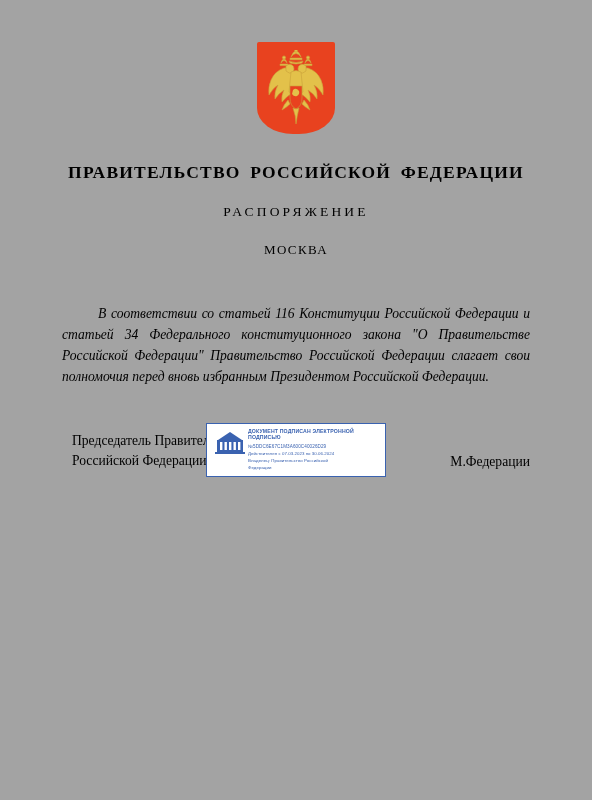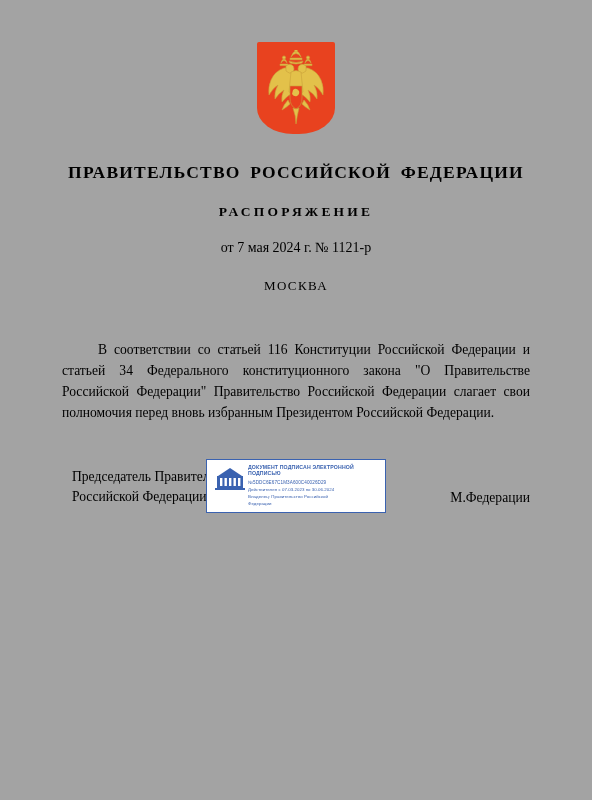--- a/index.html
+++ b/index.html
@@ -52,21 +52,20 @@
     letter-spacing: 1.2px;
     word-spacing: 4px;
     color: #000;
   }
   .subtitle {
     text-align: center;
     margin-top: 21px;
     font-size: 13.5px;
     letter-spacing: 3.2px;
     color: #000;
-    font-weight: bold;
   }
   .docline {
     text-align: center;
     margin-top: 20px;
     font-size: 14px;
     color: #000;
   }
   .city {
     text-align: center;
     margin-top: 22px;
@@ -77,20 +76,21 @@
 
   
   .body-text {
     margin: 45px 62px 0 62px;
     font-size: 13.6px;
     line-height: 1.55;
     text-align: justify;
     text-indent: 36px;
     color: #000;
     hyphens: none;
+    font-style: italic;
   }
 
   
   .sign-row {
     margin-top: 44px;
     padding: 0 62px 0 72px;
     display: flex;
     align-items: flex-start;
     justify-content: space-between;
     position: relative;
@@ -193,21 +193,20 @@
           <path d="M24 50 q-4 4 -6 10 q5 -3 8 -6 z"></path>
           <path d="M40 50 q4 4 6 10 q-5 -3 -8 -6 z"></path>
           <path d="M29 58 q3 8 3 16 q1 -8 3 -16 q-3 2 -6 0 z"></path>
         </g>
       </svg>
     </div>
   </div>
 
   <div class="title">ПРАВИТЕЛЬСТВО  РОССИЙСКОЙ  ФЕДЕРАЦИИ</div>
   <div class="subtitle">РАСПОРЯЖЕНИЕ</div>
-  <div class="docline">от 7 мая 2024 г. № 1121-р</div>
   <div class="city">МОСКВА</div>
 
   <div class="body-text">В соответствии со статьей 116 Конституции Российской Федерации и статьей 34 Федерального конституционного закона "О Правительстве Российской Федерации" Правительство Российской Федерации слагает свои полномочия перед вновь избранным Президентом Российской Федерации.</div>
 
   <div class="sign-row">
     <div class="sign-left">Председатель Правительства
    Российской Федерации</div>
 
     <div class="estamp">
       <div class="estamp-badge">

